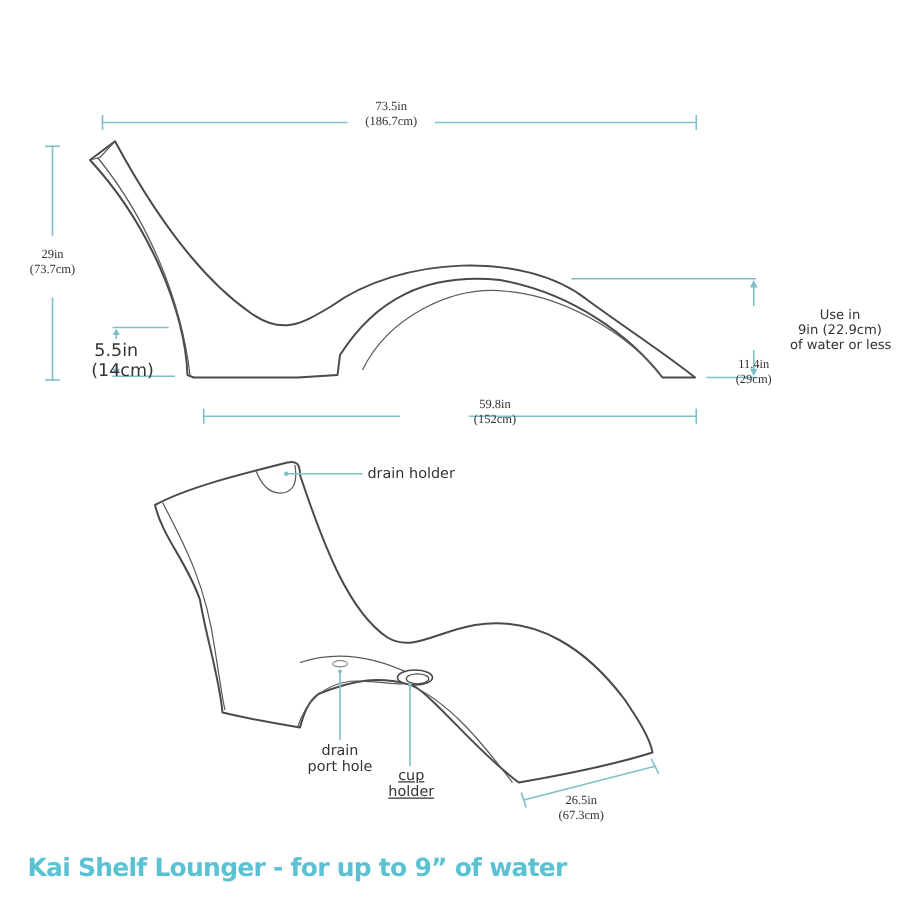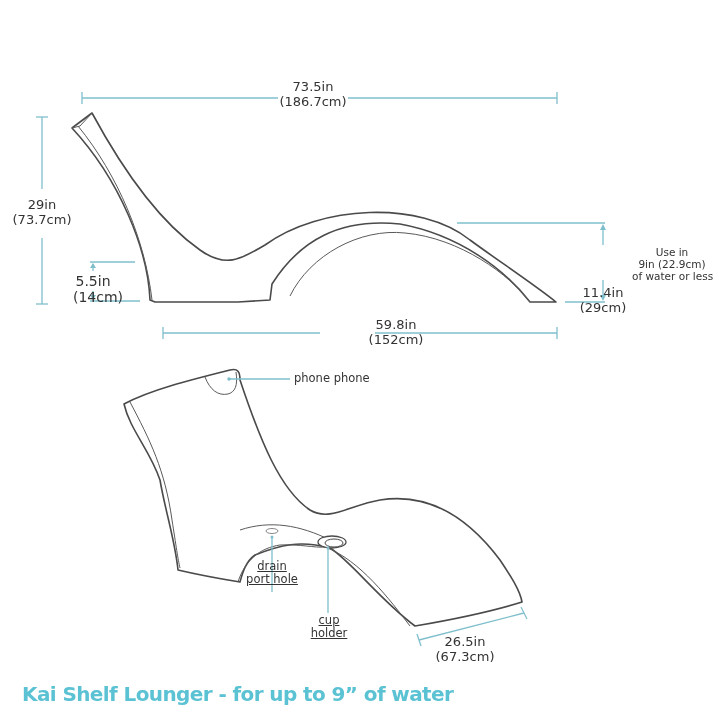--- a/index.html
+++ b/index.html
@@ -3,21 +3,21 @@
   <meta charset="utf-8">
   <style>
     html, body { margin: 0; padding: 0; background: #ffffff; }
     body { width: 720px; height: 720px; position: relative; overflow: hidden;
            font-family: "DejaVu Sans", sans-serif; color: #333333; }
     svg.drawing { position: absolute; left: 0; top: 0; }
     .dim { stroke: #7fbfcc; stroke-width: 1.3; fill: none; }
     .outline { stroke: #4a4a4a; stroke-width: 1.6; fill: #ffffff; stroke-linejoin: round; stroke-linecap: round; }
     .thin { stroke: #5a5a5a; stroke-width: 1; fill: none; }
     .lbl { position: absolute; text-align: center; line-height: 1.15; color: #333333; white-space: nowrap; }
-    .lbl-md { font-size: 13px; }
+    .lbl-md { font-size: 10px; font-family: Liberation Serif, serif; }
     .lbl-sm { font-size: 14px; }
     .lbl-note { font-size: 10.5px; }
     .callout { position: absolute; font-size: 11.5px; color: #333333; line-height: 1.15; text-align: center; white-space: nowrap; }
     .title { position: absolute; left: 22px; top: 682px; font-size: 20px; font-weight: bold; color: #5bc2d4; letter-spacing: -0.6px; white-space: nowrap;
              font-family: "DejaVu Sans", sans-serif; }
   </style>
 </head>
 <body>
 
 <svg class="drawing" width="720" height="720" viewBox="0 0 720 720">
@@ -156,23 +156,23 @@
   <div>Use in</div>
   <div>9in (22.9cm)</div>
   <div>of water or less</div>
 </div>
 
 <div class="lbl lbl-md" style="left:315px; top:318px; width:66px;margin-left:48px;">
   <div>59.8in</div>
   <div>(152cm)</div>
 </div>
 
-<div class="callout" style="left:294px; top:372px;">phone phone</div>
+<div class="callout" style="left:294px; top:372px;">drain holder</div>
 
-<div class="callout" style="left:245px; top:560px; width:54px;text-decoration:underline;">
+<div class="callout" style="left:245px; top:594px; width:54px;">
   <div>drain</div>
   <div>port hole</div>
 </div>
 
 <div class="callout" style="left:305px; top:614px; width:48px;text-decoration:underline;">
   <div>cup</div>
   <div>holder</div>
 </div>
 
 <div class="lbl lbl-md" style="left:425px; top:635px; width:80px;">

